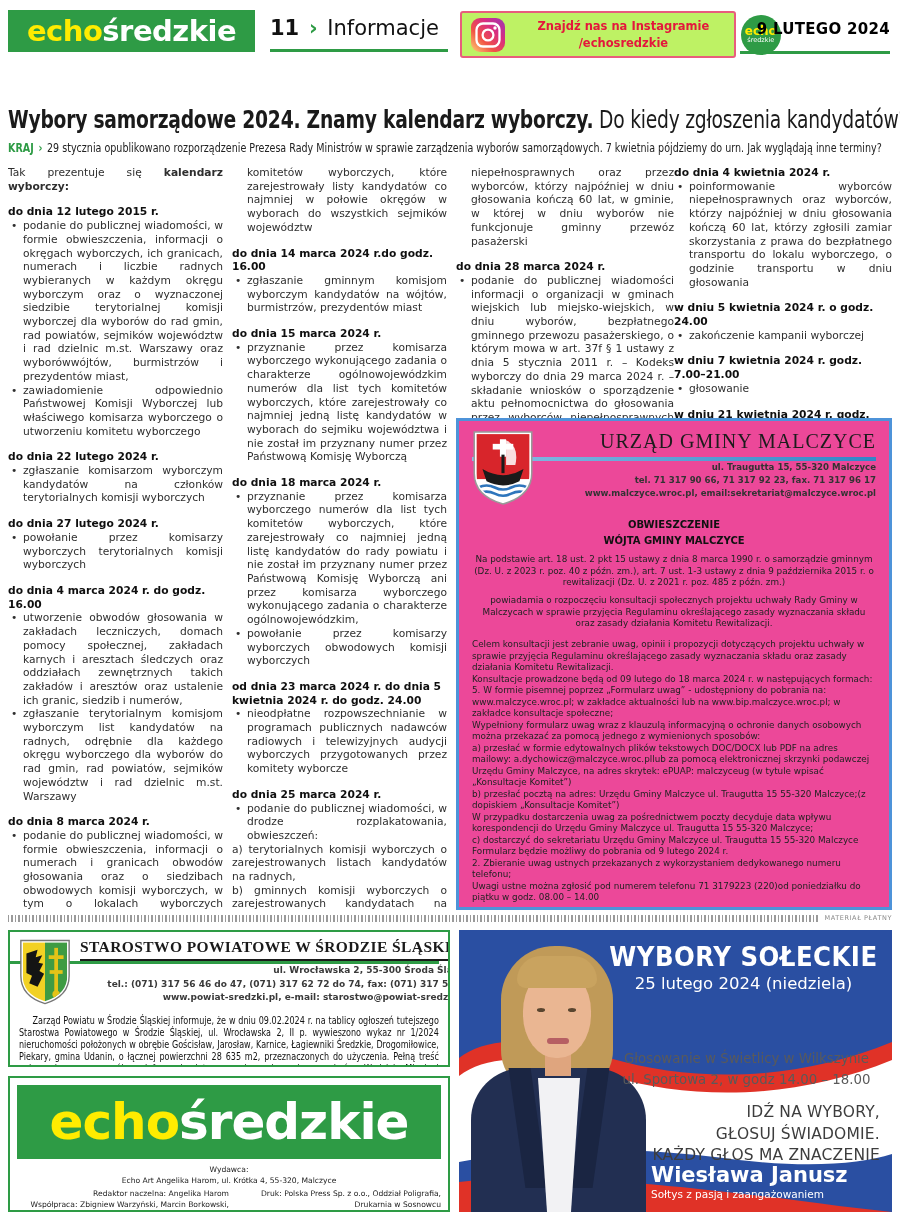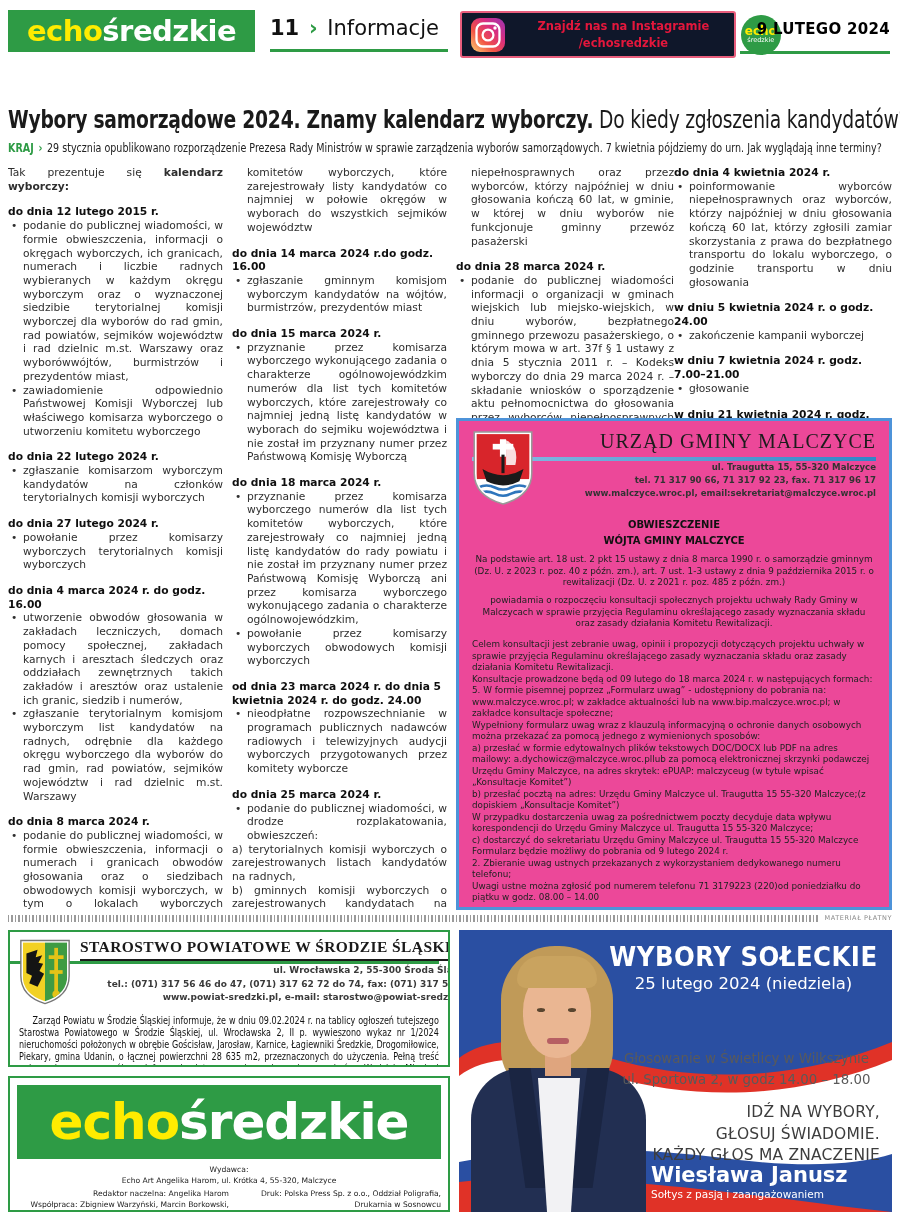--- a/index.html
+++ b/index.html
@@ -9,21 +9,21 @@
   
   .header { position:absolute; top:10px; left:8px; right:10px; height:56px; }
   .logo-box { position:absolute; left:0; top:0; width:247px; height:42px; background:#2E9B45; display:flex; align-items:center; justify-content:center; font-size:29px; font-weight:bold; letter-spacing:-0.5px; }
   .logo-box .lg-echo { color:#FFEC00; }
   .logo-box .lg-sredzkie { color:#fff; }
   .section-wrap { position:absolute; left:262px; top:6px; }
   .section-line1 { font-size:21px; color:#111; white-space:nowrap; }
   .section-line1 .pg { font-weight:bold; }
   .section-line1 .sep { color:#2E9B45; font-weight:bold; padding:0 3px; }
   .section-underline { width:178px; height:2.5px; background:#2E9B45; margin-top:9px; }
-  .insta { position:absolute; left:452px; top:1px; width:276px; height:47px; border:2.5px solid #E85D7C; border-radius:3px; display:flex; align-items:center; padding:0 8px; gap:12px; background:#0f172a; }
+  .insta { position:absolute; left:452px; top:1px; width:276px; height:47px; border:2.5px solid #E85D7C; border-radius:3px; display:flex; align-items:center; padding:0 8px; gap:12px; background:#bef264; }
   .insta-txt { flex:1; text-align:center; color:#E4173C; font-weight:bold; font-size:12.5px; line-height:1.3; white-space:nowrap; transform:scaleX(.92); }
   .insta-div { width:2px; height:30px; background:#2E75BC; }
   .badge-circle { width:40px; height:40px; border-radius:50%; background:#2E9B45; display:flex; flex-direction:column; align-items:center; justify-content:center; line-height:1; flex:0 0 40px; }
   .badge-circle .be { color:#FFEC00; font-weight:bold; font-size:12px; }
   .badge-circle .bs { color:#fff; font-size:6.5px; }
   .date-wrap { position:absolute; right:0; top:10px; text-align:right; }
   .date-txt { font-size:15px; font-weight:bold; color:#000000; letter-spacing:.3px; }
   .date-underline { width:150px; height:2.5px; background:#2E9B45; margin-top:13px; margin-left:auto; }
 
   

